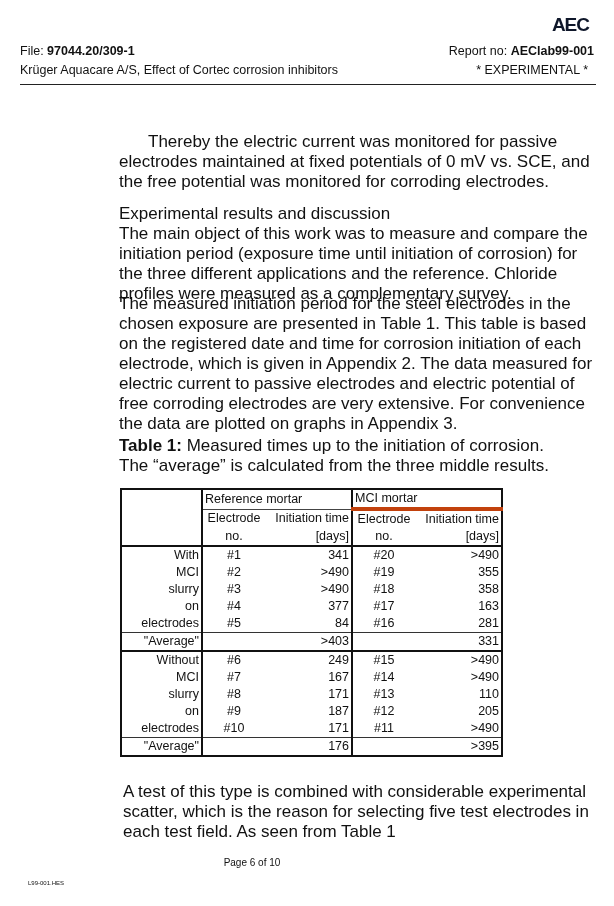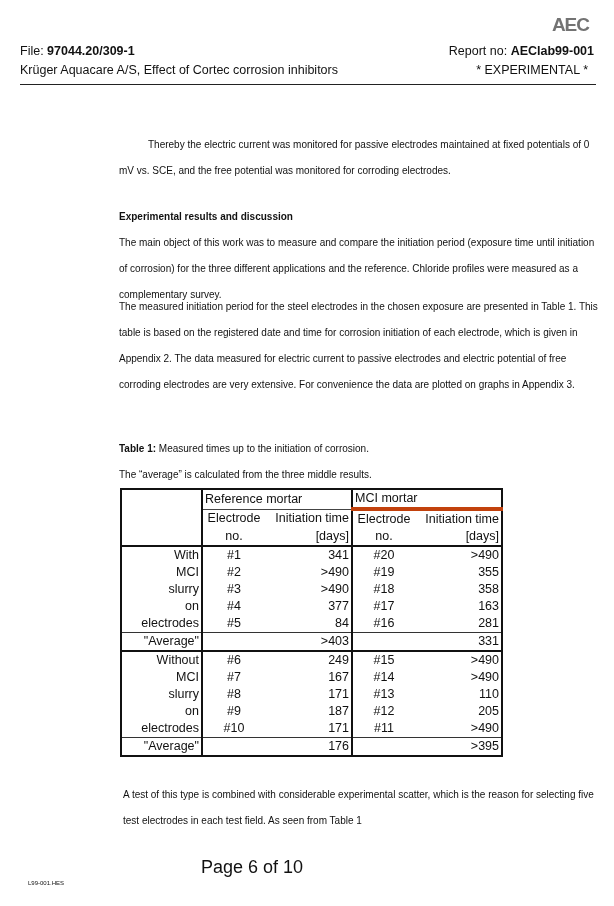--- a/index.html
+++ b/index.html
@@ -2,36 +2,36 @@
 <html><head>
 <meta charset="utf-8">
 <style>
   html, body { margin: 0; padding: 0; background: #ffffff; }
   body {
     width: 614px; height: 906px; position: relative; overflow: hidden;
     font-family: "Liberation Sans", sans-serif; color: #111;
   }
   .logo {
     position: absolute; right: 25px; top: 14px;
-    font-weight: bold; font-size: 19px; letter-spacing: -1px; color: #737373;
+    font-weight: bold; font-size: 19px; letter-spacing: -1px; color: #0f172a;
     font-family: "Liberation Sans", sans-serif;
   }
   .hdr-row { position: absolute; left: 20px; right: 20px; font-size: 12.5px; }
   .hdr-row .l { position: absolute; left: 0; }
   .hdr-row .r { position: absolute; right: 0; margin-left: 20px; }
   #hr1 { top: 44px; }
   #hr2 { top: 63px; }
   .hdr-rule { position: absolute; left: 20px; right: 18px; top: 84px; border-top: 1px solid #222; }
   .body-text {
     position: absolute; left: 119px; width: 480px;
-    font-size: 10px; line-height: 26px;
+    font-size: 17px; line-height: 20px;
   }
   .body-text p { margin: 0; }
   .indent { text-indent: 29px; }
-  .h { font-weight: bold; }
+  .h { font-weight: normal; }
   .it { font-style: italic; }
   #p1 { top: 132px; }
   #p2 { top: 204px; }
   #p3 { top: 294px; }
   #cap { top: 436px; }
   #p4 { top: 782px; }
 
   table.data {
     position: absolute; left: 120px; top: 488px;
     border-collapse: collapse; font-size: 12.5px;
@@ -44,21 +44,21 @@
   .c1 { width: 58px; text-align: center; }
   .c2 { width: 82px; text-align: right; border-right: 2px solid #111; }
   .c3 { width: 58px; text-align: center; }
   .c4 { width: 82px; text-align: right; }
   .grp { text-align: left; }
   .grp1 { border-right: 2px solid #111; border-bottom: 1px solid #444; }
   .grp2 { border-bottom: 4px solid #c2410c; }
   .bt td { border-top: 2px solid #111; }
   .bt1 td { border-top: 1px solid #333; }
 
-  .footer-page { position: absolute; top: 857px; left: 0; width: 504px; text-align: center; font-size: 18px; }
+  .footer-page { position: absolute; top: 857px; left: 0; width: 504px; text-align: center; font-size: 10px; }
   .footer-file { position: absolute; top: 880px; left: 28px; font-size: 6px; }
 </style>
 </head>
 <body>
 
 <div class="logo">AEC</div>
 
 <div class="hdr-row" id="hr1">
   <span class="l"><span>File: </span><b>97044.20/309-1</b></span>
   <span class="r"><span>Report no: </span><b>AEClab99-001</b></span>

